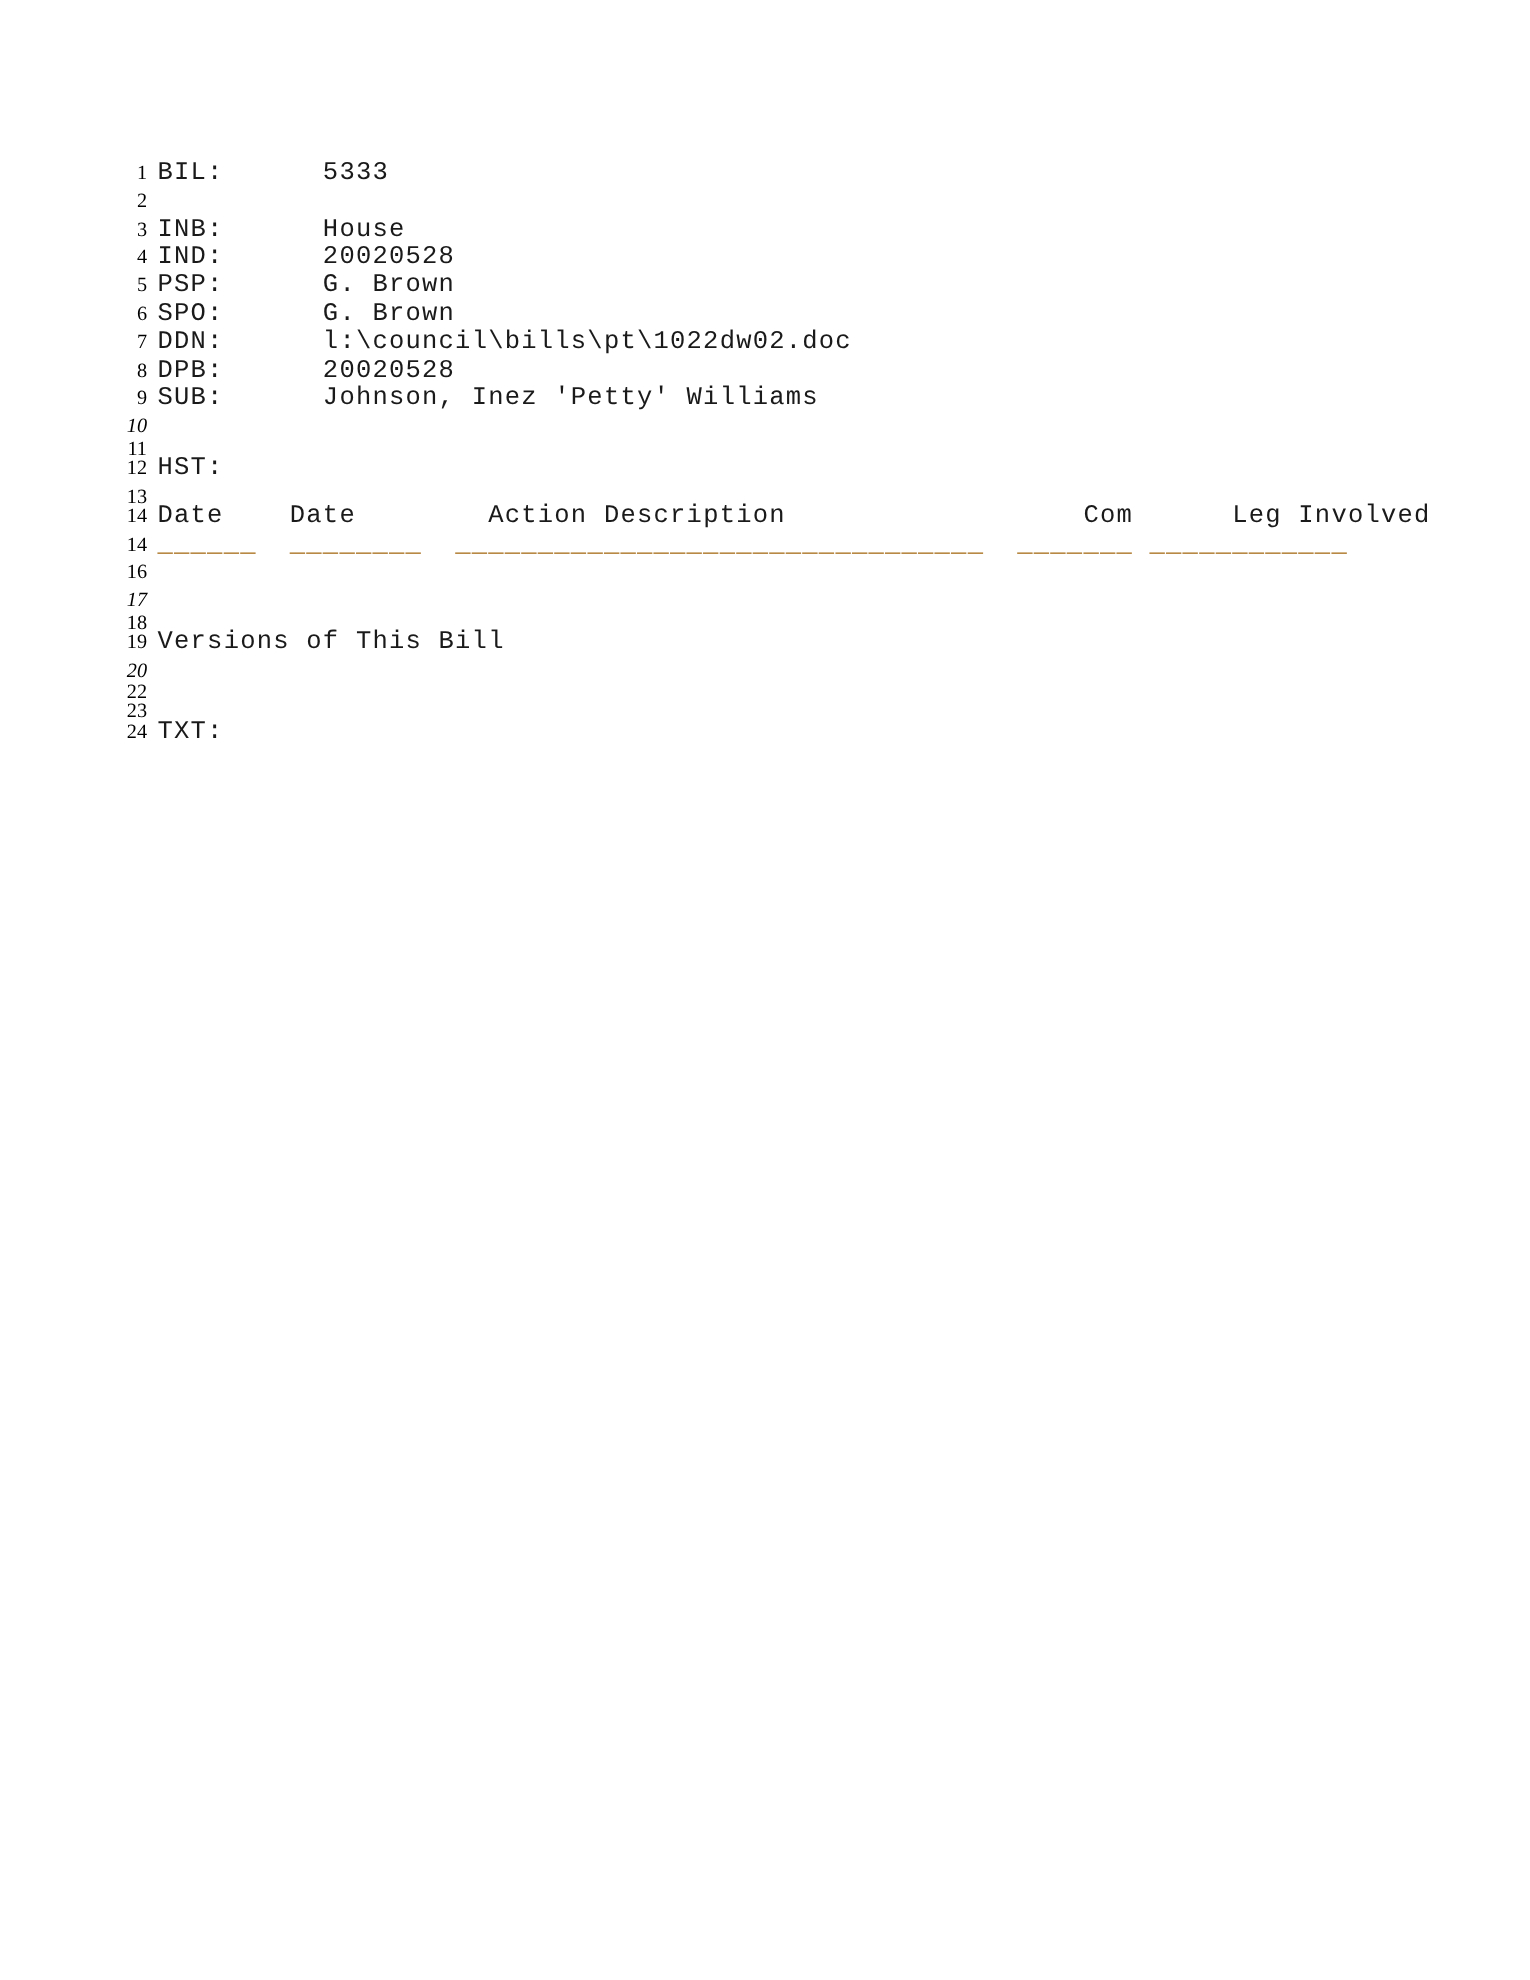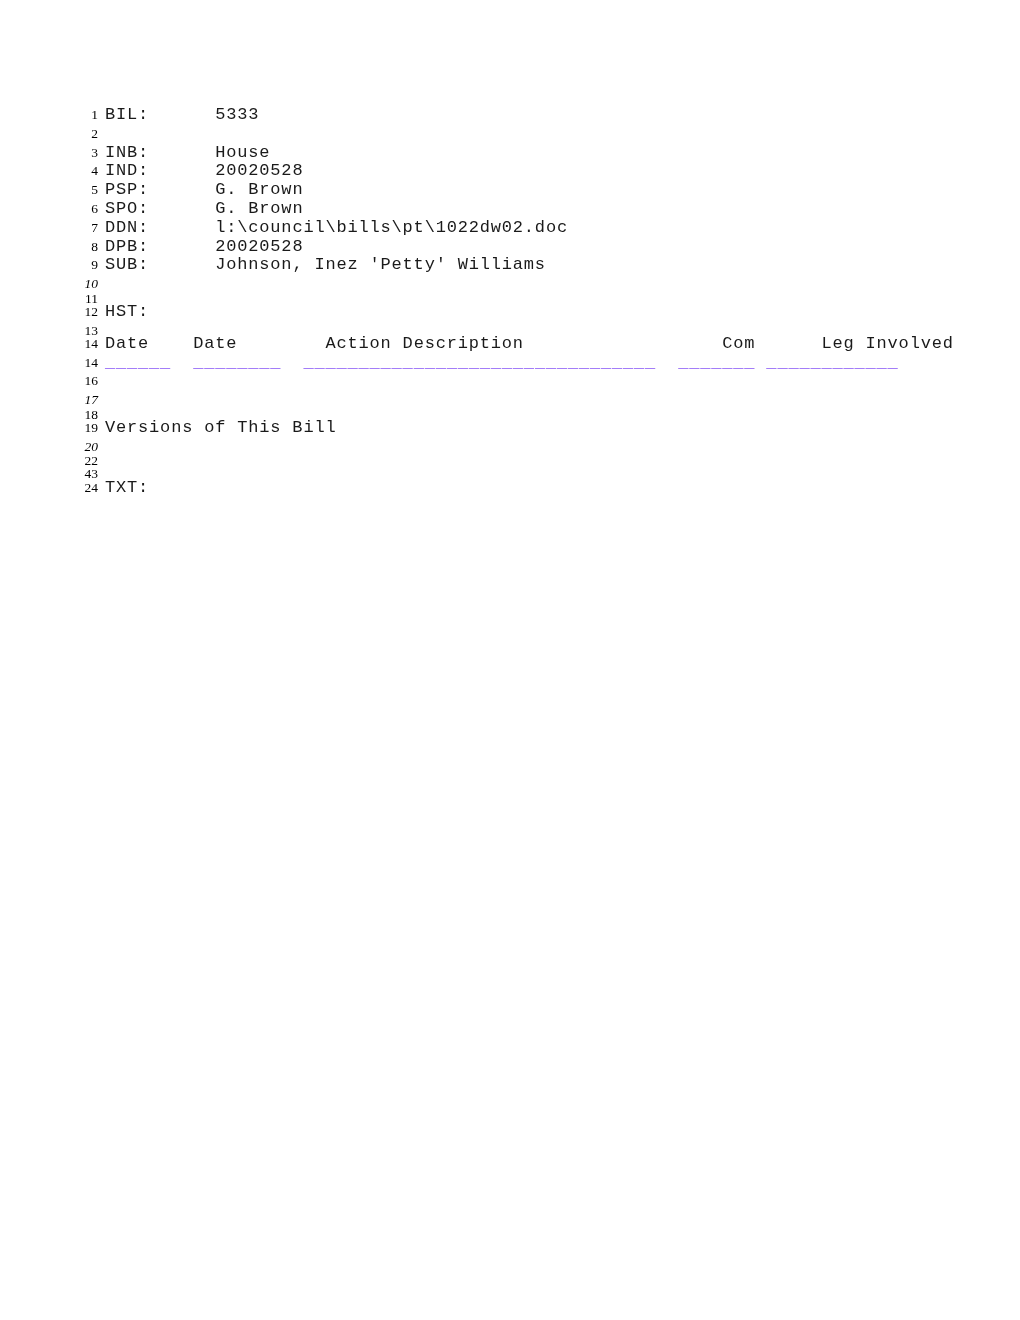--- a/index.html
+++ b/index.html
@@ -63,21 +63,21 @@
     margin-left: 7px;
     font-family: "Liberation Mono", "DejaVu Sans Mono", monospace;
     font-size: 17px;
     letter-spacing: 0.82px;
     color: #1a1a1a;
     line-height: 18.8px;
     white-space: pre;
   }
 
   .content.rule {
-    color: #8b5cf6;
+    color: #a16207;
   }
 
   a.hlink {
     color: #3333cc;
     text-decoration: underline;
   }
 </style>
 </head>
 <body>
 
@@ -182,21 +182,21 @@
       <span class="content"> </span>
     </div>
 
 
     <div class="line blank-tight">
       <span class="lineno">22</span>
       <span class="content"> </span>
     </div>
 
     <div class="line blank-tight">
-      <span class="lineno">43</span>
+      <span class="lineno">23</span>
       <span class="content"> </span>
     </div>
 
     <div class="line">
       <span class="lineno">24</span>
       <span class="content">TXT:</span>
     </div>
 
   </div>
 </div>

